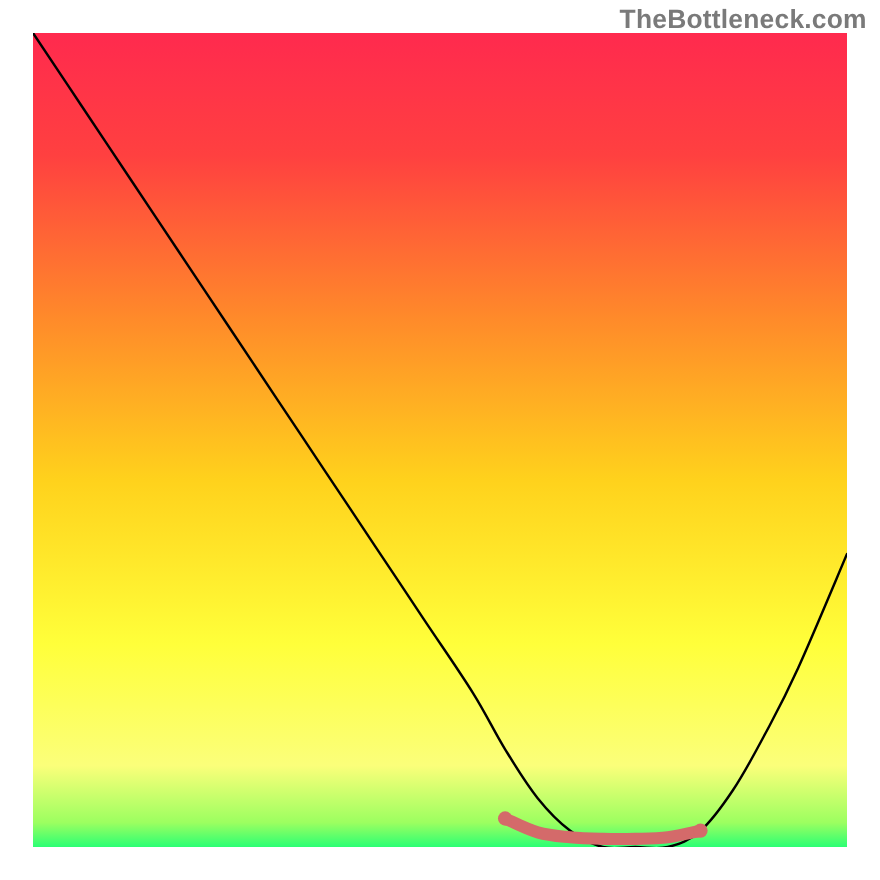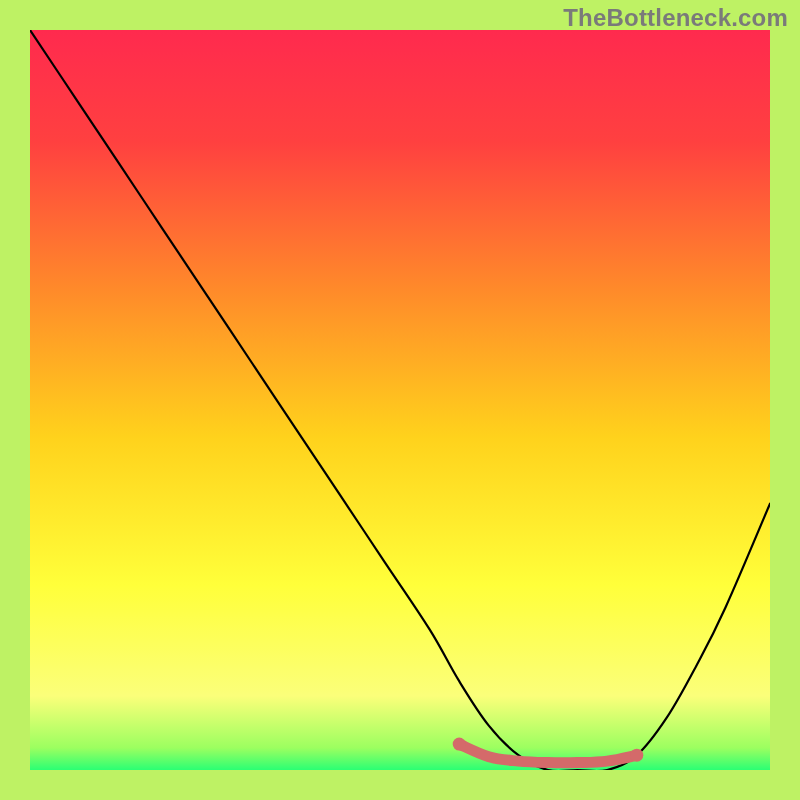--- a/index.html
+++ b/index.html
@@ -9,21 +9,21 @@
     height: 800px;
     background: #000;
     overflow: hidden;
   }
   .frame {
     position: absolute;
     top: 0;
     left: 0;
     width: 800px;
     height: 800px;
-    background: #bef264;
+    background: #ffffff;
   }
   .plot {
     position: absolute;
     top: 30px;
     left: 30px;
     width: 740px;
     height: 740px;
   }
   .watermark {
     position: absolute;

